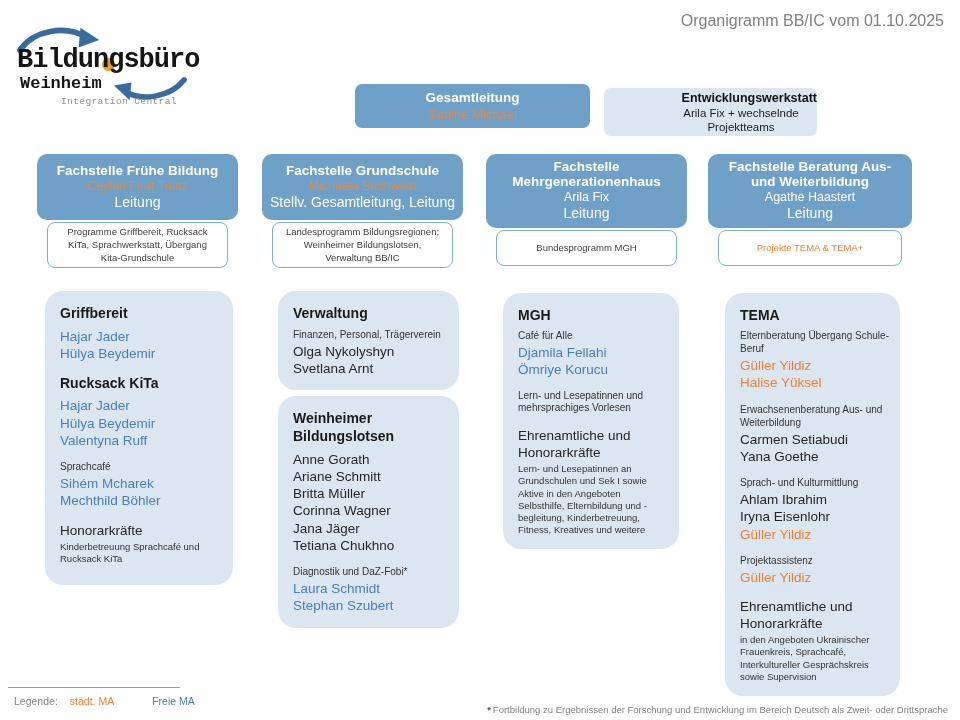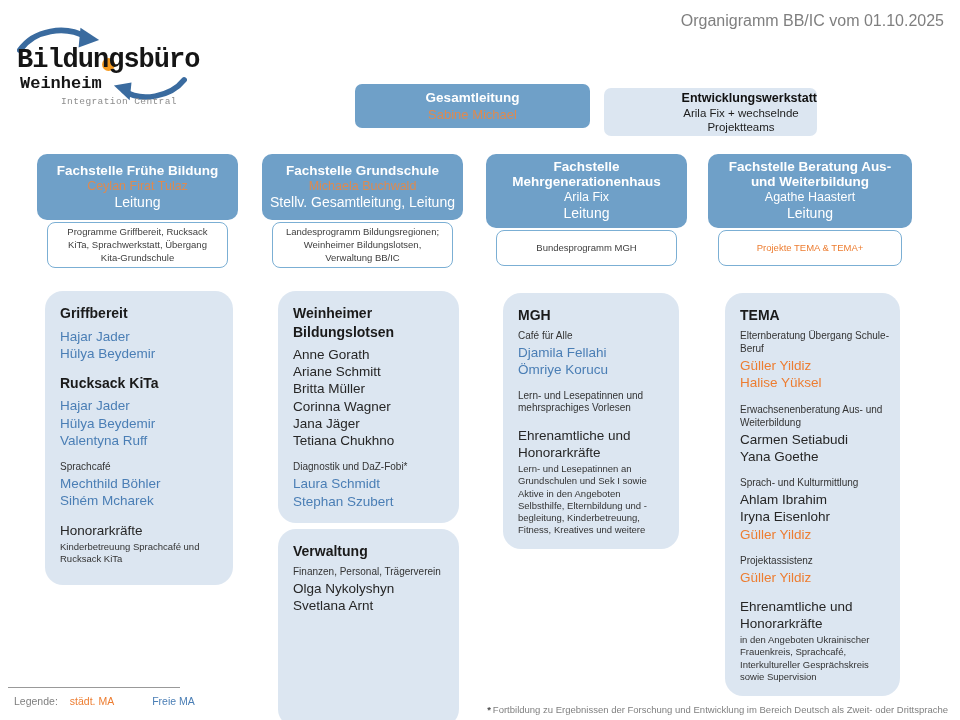--- a/index.html
+++ b/index.html
@@ -114,53 +114,53 @@
     <div class="boxes">
         <div class="content-box">
           <div class="it it-h">Griffbereit</div>
           <div class="it it-b">Hajar Jader</div>
           <div class="it it-b">Hülya Beydemir</div>
           <div class="it it-h">Rucksack KiTa</div>
           <div class="it it-b">Hajar Jader</div>
           <div class="it it-b">Hülya Beydemir</div>
           <div class="it it-b">Valentyna Ruff</div>
           <div class="it it-sub">Sprachcafé</div>
+          <div class="it it-b">Sihém Mcharek</div>
           <div class="it it-b">Mechthild Böhler</div>
-          <div class="it it-b">Sihém Mcharek</div>
           <div class="it it-n">Honorarkräfte</div>
           <div class="it it-body">Kinderbetreuung Sprachcafé und Rucksack KiTa</div>
         </div>
       </div>
   </div>
 
   <div class="column col-2">
     <div class="col-header">
       <div class="col-title">Fachstelle Grundschule</div>
       <div class="col-name nm-orange">Michaela Buchwald</div>
       <div class="col-role">Stellv. Gesamtleitung, Leitung</div>
     </div>
     <div class="col-subbox">Landesprogramm Bildungsregionen; Weinheimer Bildungslotsen, Verwaltung BB/IC</div>
     <div class="boxes">
+        <div class="content-box">
+          <div class="it it-h">Verwaltung</div>
+          <div class="it it-sub">Finanzen, Personal, Trägerverein</div>
+          <div class="it it-d">Olga Nykolyshyn</div>
+          <div class="it it-d">Svetlana Arnt</div>
+        </div>
         <div class="content-box">
           <div class="it it-h">Weinheimer Bildungslotsen</div>
           <div class="it it-d">Anne Gorath</div>
           <div class="it it-d">Ariane Schmitt</div>
           <div class="it it-d">Britta Müller</div>
           <div class="it it-d">Corinna Wagner</div>
           <div class="it it-d">Jana Jäger</div>
           <div class="it it-d">Tetiana Chukhno</div>
           <div class="it it-sub">Diagnostik und DaZ-Fobi*</div>
           <div class="it it-b">Laura Schmidt</div>
           <div class="it it-b">Stephan Szubert</div>
-        </div>
-        <div class="content-box">
-          <div class="it it-h">Verwaltung</div>
-          <div class="it it-sub">Finanzen, Personal, Trägerverein</div>
-          <div class="it it-d">Olga Nykolyshyn</div>
-          <div class="it it-d">Svetlana Arnt</div>
         </div>
       </div>
   </div>
 
   <div class="column col-3">
     <div class="col-header">
       <div class="col-title">Fachstelle Mehrgenerationenhaus</div>
       <div class="col-name nm-white">Arila Fix</div>
       <div class="col-role">Leitung</div>
     </div>

